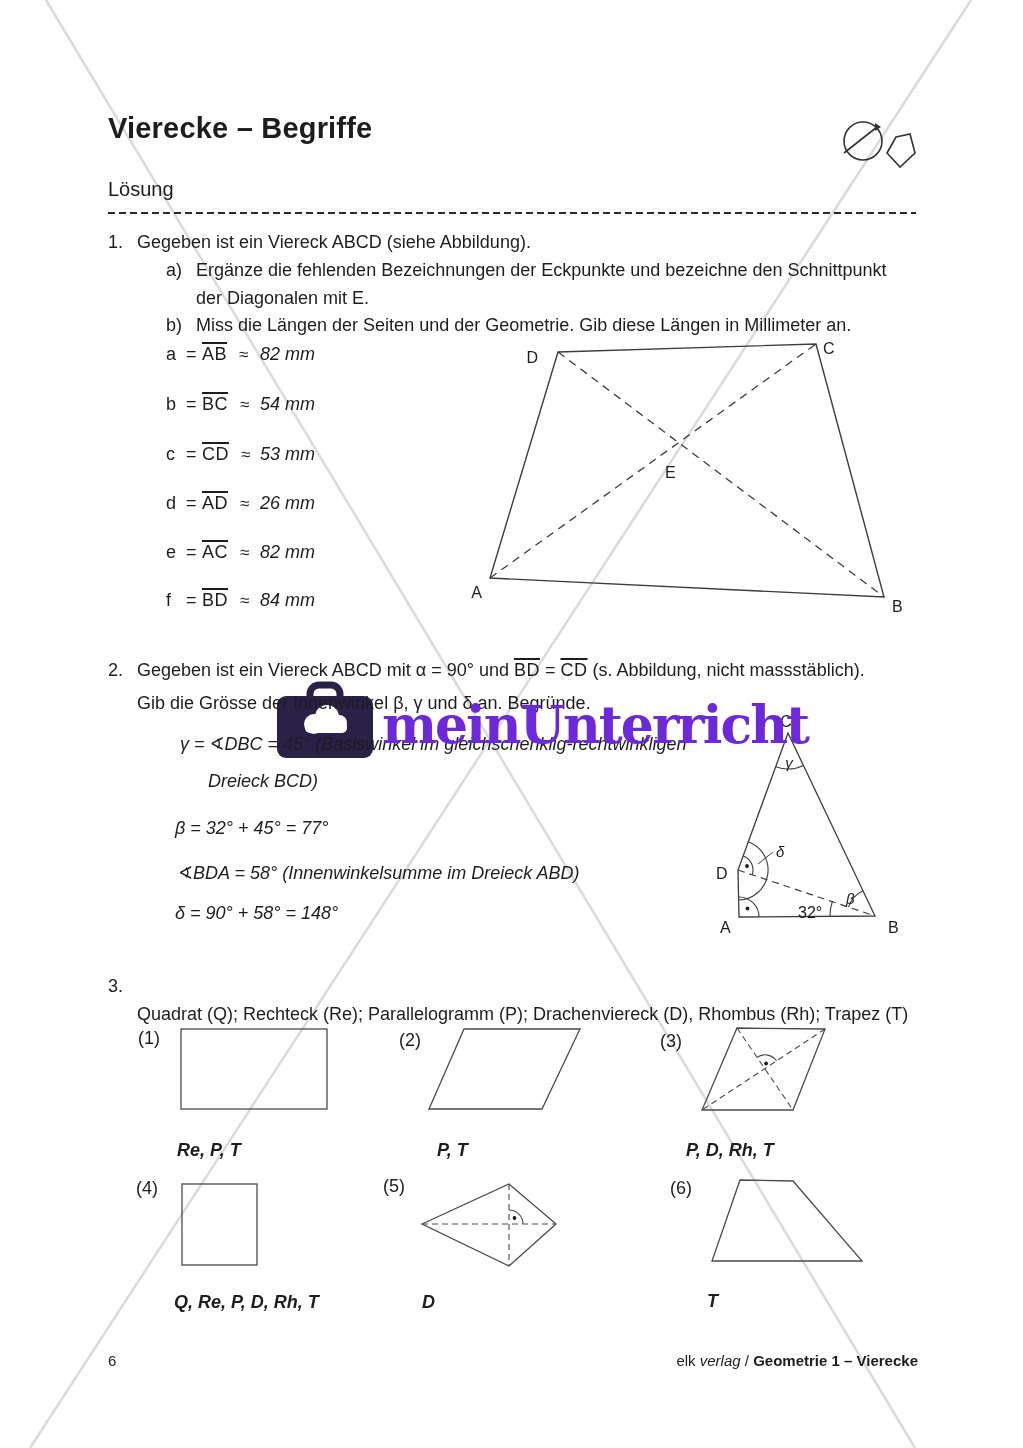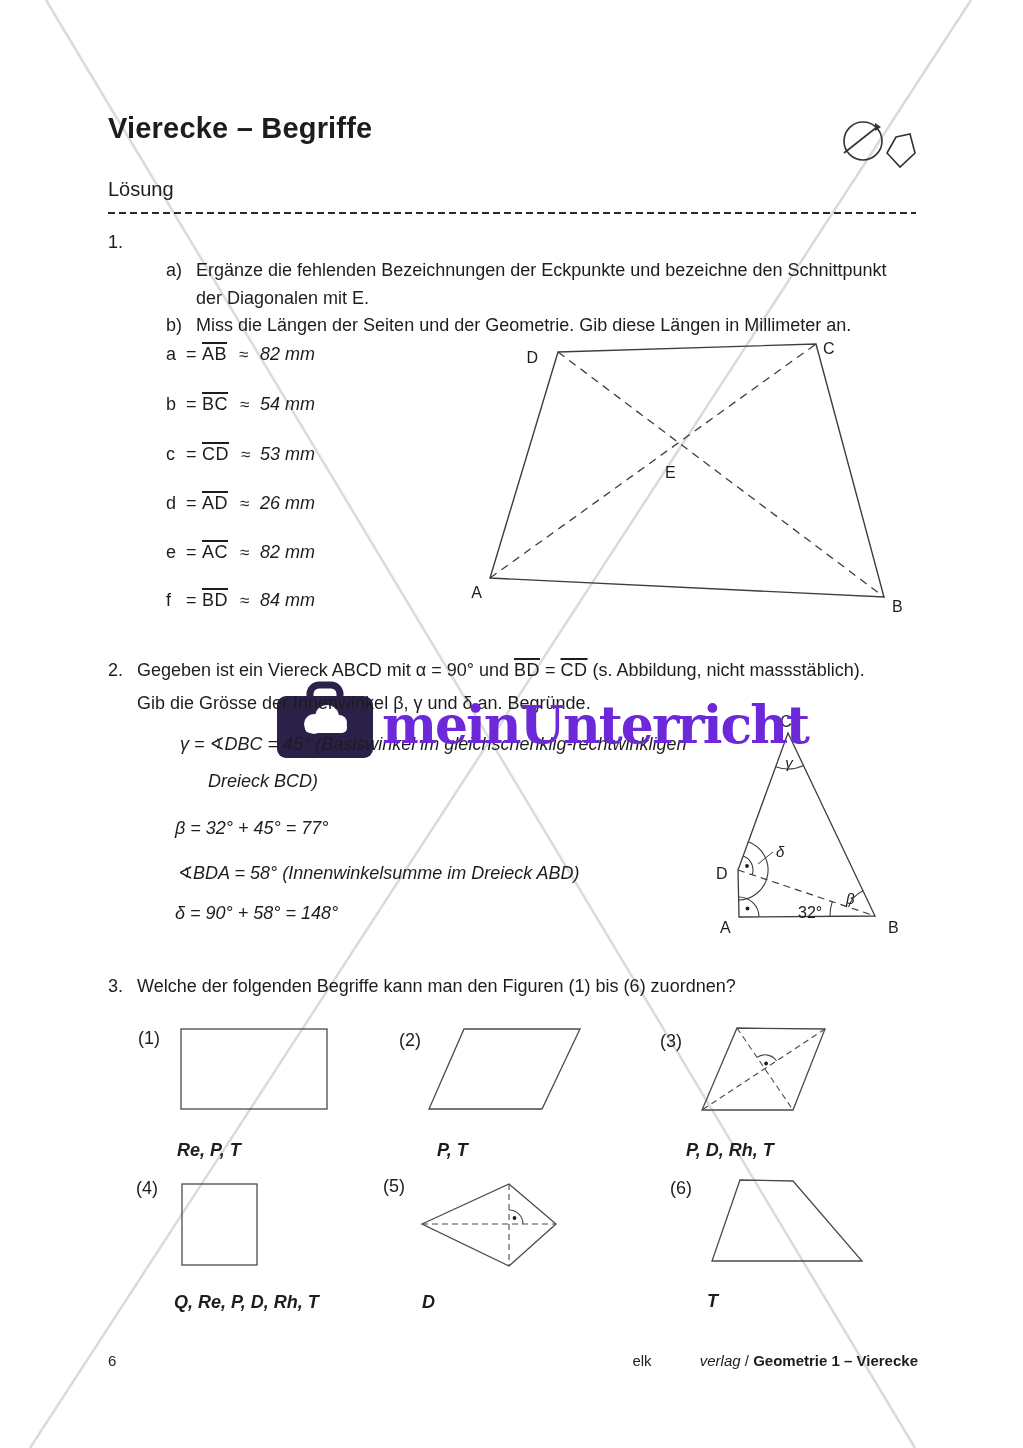--- a/index.html
+++ b/index.html
@@ -7,21 +7,21 @@
     position:relative;
     width:1023px;height:1448px;
     background:#ffffff;
     overflow:hidden;
     font-family:"Liberation Sans","DejaVu Sans",sans-serif;
     color:#1d1d1d;
   }
   .abs{position:absolute;}
   .t{font-size:18px;line-height:28px;color:#1d1d1d;white-space:nowrap;}
   .wrap{white-space:normal;}
-  .it{font-style:italic;margin-left:44px;}
+  .it{font-style:italic;}
   .bold{font-weight:bold;}
   .title{font-size:29px;font-weight:bold;letter-spacing:.2px;}
   .subtitle{font-size:20px;}
   .sep{
     height:2px;
     background:repeating-linear-gradient(to right,#2a2a2a 0 7px,transparent 7px 11px);
   }
   .ovl{text-decoration:overline;text-decoration-thickness:1.5px;text-underline-offset:2px;letter-spacing:.5px;}
   .mrow{position:absolute;left:166px;font-size:18px;height:24px;}
   .mvar{display:inline-block;width:20px;}
@@ -74,20 +74,21 @@
     <div class="abs sep" style="left:108px;top:212px;width:808px;"></div>
 
     <svg class="abs" style="left:832px;top:112px;" width="95" height="80" viewBox="0 0 95 80">
       <circle cx="31" cy="29" r="19" fill="none" stroke="#333333" stroke-width="1.6"></circle>
       <line x1="12" y1="41" x2="45" y2="15" stroke="#333333" stroke-width="1.6"></line>
       <path d="M43 11 L49 15 L43 19 Z" fill="#333333"></path>
       <polygon points="64,25 78,22 83,41 68,55 55,41" fill="none" stroke="#333333" stroke-width="1.6"></polygon>
     </svg>
 
     <div class="abs t" style="left:108px;top:228px;">1.</div>
+    <div class="abs t" style="left:137px;top:228px;">Gegeben ist ein Viereck ABCD (siehe Abbildung).</div>
 
     <div class="abs t" style="left:166px;top:256px;">a)</div>
     <div class="abs t wrap" style="left:196px;top:256px;width:712px;">Ergänze die fehlenden Bezeichnungen der Eckpunkte und bezeichne den Schnittpunkt der Diagonalen mit E.</div>
 
     <div class="abs t" style="left:166px;top:311px;">b)</div>
     <div class="abs t wrap" style="left:196px;top:311px;width:720px;">Miss die Längen der Seiten und der Geometrie. Gib diese Längen in Millimeter an.</div>
 
     <div class="mrow" style="top:344px;">
       <span class="mvar">a</span><span class="meq">=</span><span class="ovl">AB</span><span class="mapx">≈</span><span class="mval">82 mm</span>
     </div>
@@ -146,21 +147,21 @@
       <text x="89" y="68" text-anchor="middle" class="gk">γ</text>
       <text x="76" y="157" class="gk">δ</text>
       <text x="16" y="179">D</text>
       <text x="146" y="204" class="gk">β</text>
       <text x="98" y="218">32°</text>
       <text x="20" y="233">A</text>
       <text x="188" y="233">B</text>
     </svg>
 
     <div class="abs t" style="left:108px;top:972px;">3.</div>
-    <div class="abs t" style="left:137px;top:972px;">Welche der folgenden Begriffe kann man den Figuren (1) bis (6) zuordnen?</div>
+    <div class="abs t" style="left:137px;top:1000px;">Quadrat (Q); Rechteck (Re); Parallelogramm (P); Drachenviereck (D), Rhombus (Rh); Trapez (T)</div>
 
     <div class="abs figlabel" style="left:138px;top:1028px;">(1)</div>
     <svg class="abs" style="left:170px;top:1020px;" width="170" height="100" viewBox="0 0 170 100">
       <rect x="11" y="9" width="146" height="80" fill="none" stroke="#4a4a4a" stroke-width="1.3"></rect>
     </svg>
     <div class="abs figans" style="left:177px;top:1140px;">Re, P, T</div>
 
     <div class="abs figlabel" style="left:399px;top:1030px;">(2)</div>
     <svg class="abs" style="left:420px;top:1020px;" width="175" height="100" viewBox="0 0 175 100">
       <polygon points="44,9 160,9 122,89 9,89" fill="none" stroke="#4a4a4a" stroke-width="1.3"></polygon>

